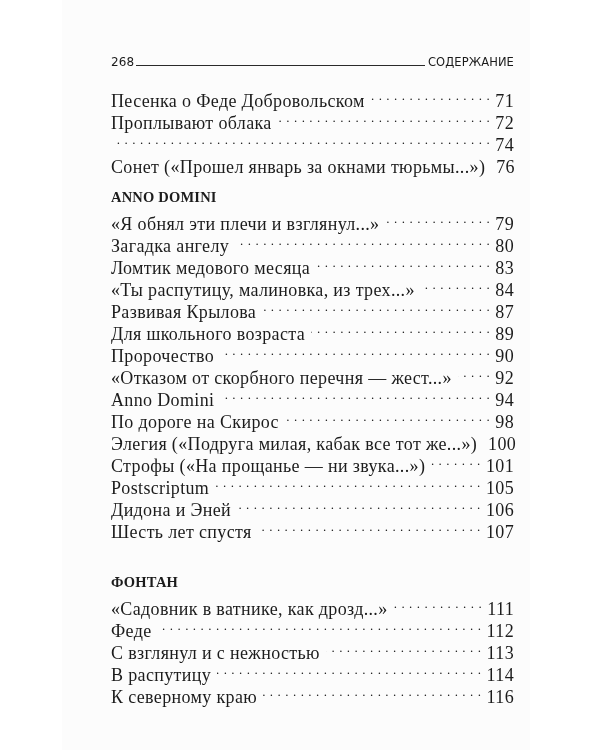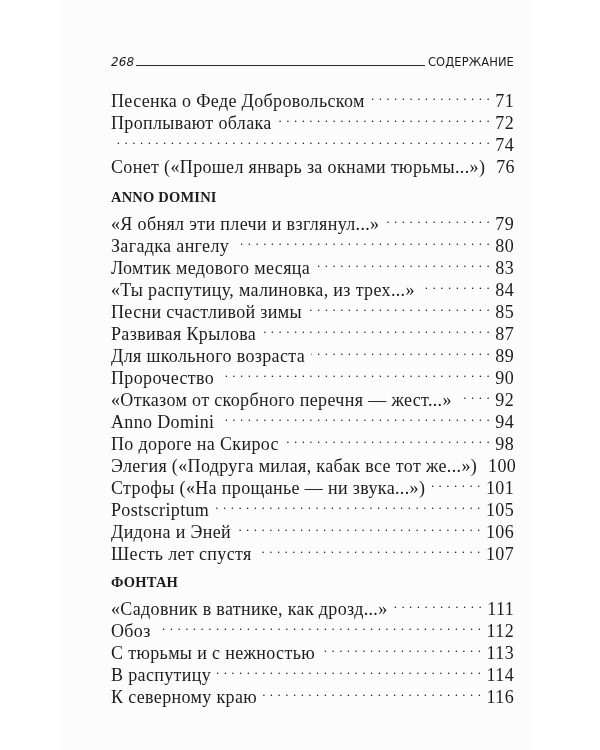--- a/index.html
+++ b/index.html
@@ -29,21 +29,20 @@
     height: 20px;
     display: flex;
     align-items: flex-end;
     font-family: "DejaVu Sans", sans-serif;
     font-size: 12px;
     color: #1a1a1a;
     letter-spacing: 0.1px;
   }
   .running-head .num {
     line-height: 14px;
-    font-style: italic;
   }
   .running-head .rule {
     flex: 1;
     border-bottom: 1px solid #2a2a2a;
     margin: 0 3px 3px 2px;
   }
   .running-head .title {
     line-height: 14px;
     font-size: 11.5px;
   }
@@ -145,25 +144,20 @@
     <span class="label">Ломтик медового месяца</span>
     <span class="leader"></span>
     <span class="page-num">83</span>
   </div>
   <div class="entry">
     <span class="label">«Ты распутицу, малиновка, из трех...»</span>
     <span class="leader"></span>
     <span class="page-num">84</span>
   </div>
   <div class="entry">
-    <span class="label">Песни счастливой зимы</span>
-    <span class="leader"></span>
-    <span class="page-num">85</span>
-  </div>
-  <div class="entry">
     <span class="label">Развивая Крылова</span>
     <span class="leader"></span>
     <span class="page-num">87</span>
   </div>
   <div class="entry">
     <span class="label">Для школьного возраста</span>
     <span class="leader"></span>
     <span class="page-num">89</span>
   </div>
   <div class="entry">
@@ -214,26 +208,26 @@
 </div>
 
 <div class="toc" style="top:572px;">
   <div class="section-title">ФОНТАН</div>
   <div class="entry">
     <span class="label">«Садовник в ватнике, как дрозд...»</span>
     <span class="leader"></span>
     <span class="page-num">111</span>
   </div>
   <div class="entry">
-    <span class="label">Обоз</span>
+    <span class="label">Феде</span>
     <span class="leader"></span>
     <span class="page-num">112</span>
   </div>
   <div class="entry">
-    <span class="label">С тюрьмы и с нежностью</span>
+    <span class="label">С взглянул и с нежностью</span>
     <span class="leader"></span>
     <span class="page-num">113</span>
   </div>
   <div class="entry">
     <span class="label">В распутицу</span>
     <span class="leader"></span>
     <span class="page-num">114</span>
   </div>
   <div class="entry">
     <span class="label">К северному краю</span>

